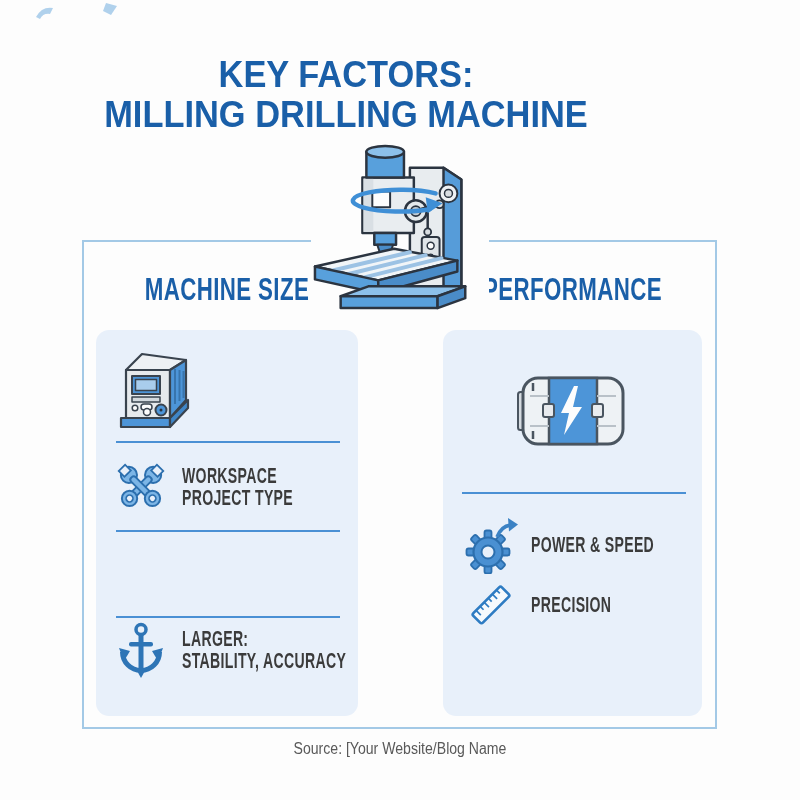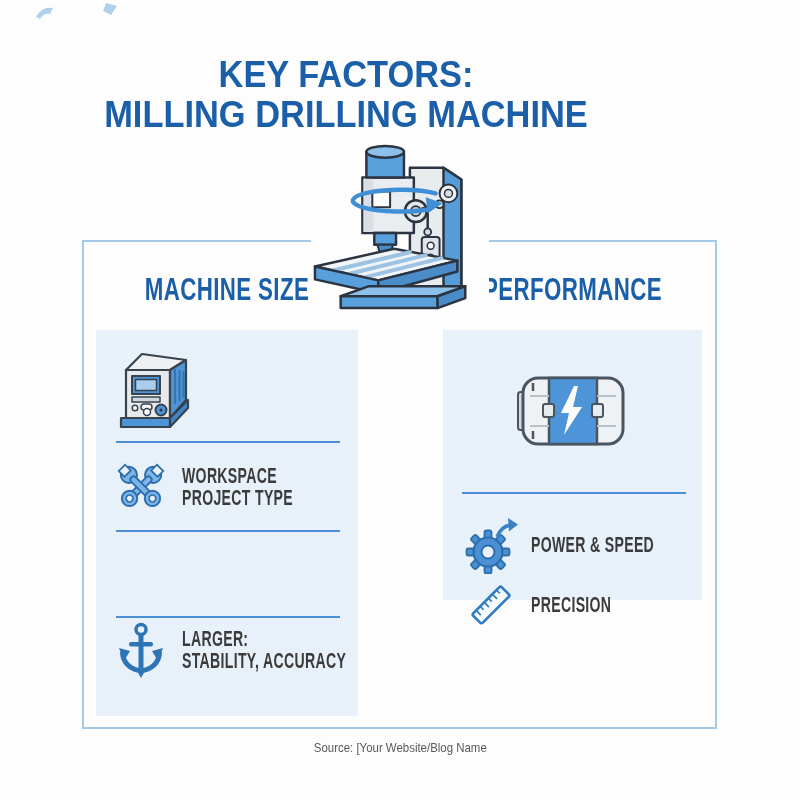--- a/index.html
+++ b/index.html
@@ -27,39 +27,39 @@
     position:absolute; left:82px; top:240px; width:635px; height:489px;
     border:2px solid var(--card-border); background:transparent; z-index:1;
   }
   .col-header{
     position:absolute; top:272px; height:36px; z-index:2; text-align:center;
     font-size:31px; font-weight:700; color:var(--accent-blue); white-space:nowrap;
     transform:scaleX(0.72); transform-origin:50% 50%; letter-spacing:.5px;
   }
   .col-header.left{left:96px; width:262px;}
   .col-header.right{left:443px; width:259px;}
-  .panel{position:absolute; top:330px; background:var(--panel-bg); z-index:2;}
+  .panel{position:absolute; top:330px; background:var(--panel-bg); z-index:2;border-radius:13px;}
   .panel.left{left:96px; width:262px; height:386px;}
-  .panel.right{left:443px; width:259px; height:270px;}
+  .panel.right{left:443px; width:259px; height:386px;}
   .divider{position:absolute; height:2px; background:var(--divider);}
   .panel.left .divider{left:20px; width:224px;}
   .panel.right .divider{left:19px; width:224px;}
   .row{position:absolute; display:flex; align-items:center;}
   .icon-cell{flex:none; display:flex; justify-content:center; align-items:center;}
   .panel.left .icon-cell{width:62px;}
   .panel.right .icon-cell{width:60px;}
   .item-text{
     margin-left:10px; font-size:22px; line-height:22px; font-weight:700;
     color:var(--text-dark); white-space:nowrap; letter-spacing:.5px;
     transform:scaleX(0.64); transform-origin:left center;
   }
   .top-icon{position:absolute;}
   .footer{
     position:absolute; left:0; top:740px; width:800px; text-align:center;
-    font-size:13px; color:var(--footer-text); white-space:nowrap;
+    font-size:16px; color:var(--footer-text); white-space:nowrap;
   }
   .footer span{display:inline-block; transform:scaleX(0.88); transform-origin:50% 50%;}
   svg{display:block;}
 </style>
 </head>
 <body>
 
 <svg class="deco" width="100" height="20" viewBox="0 0 100 20">
   <path d="M2,15 q6,-11 17,-9 l-3,6 q-7,-1 -10,5 z" fill="#7db4e2"></path>
   <path d="M72,1 l11,3 -6,9 -8,-4 z" fill="#7db4e2"></path>

